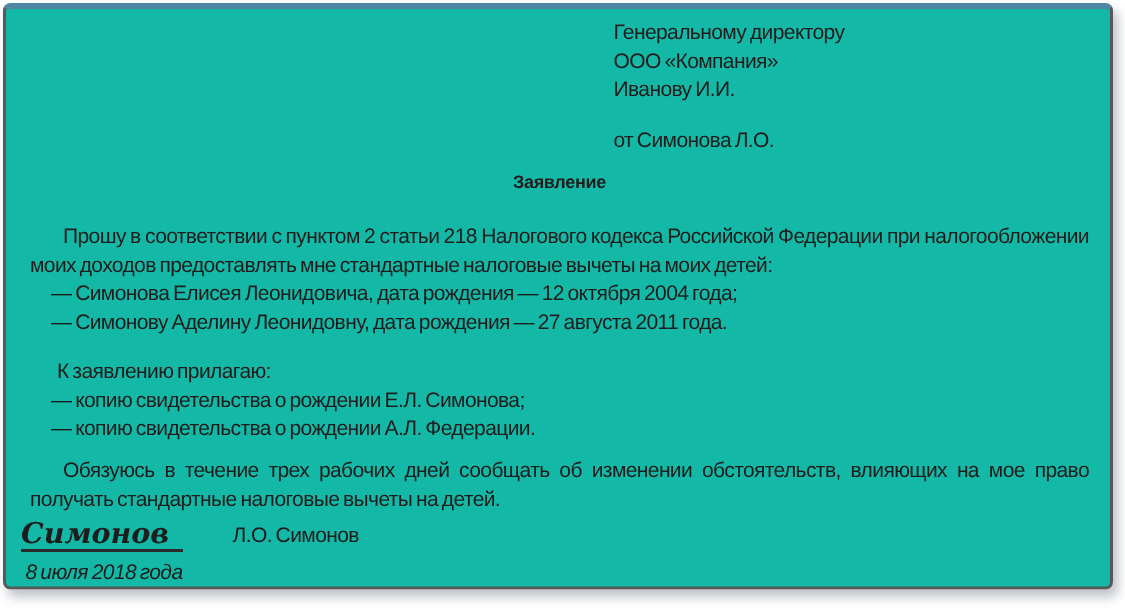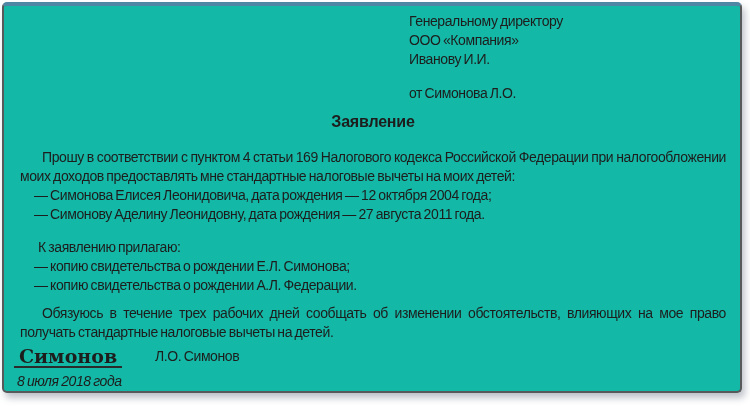--- a/index.html
+++ b/index.html
@@ -30,43 +30,43 @@
     letter-spacing: -0.4px;
     word-spacing: -1px;
     overflow: hidden;
   }
   .addressee { margin: 6px 0 0 389px; }
   .addressee div { white-space: nowrap; }
   .from-line { margin-top: 15px; margin-left: 389px; white-space: nowrap; }
   .doc-title {
     margin: 9px 0 0 0;
     text-align: center;
-    font-size: 16px;
+    font-size: 12px;
     font-weight: bold;
     line-height: 19px;
     letter-spacing: -0.2px;
   }
   .para {
     margin: 0;
     text-align: justify;
     text-indent: 22px;
   }
   .para-request { margin-top: 17px; }
   .para-obligation { margin-top: 9px; }
   .children-list div { padding-left: 14px; white-space: nowrap; }
   .attach-block { margin-top: 14px; }
   .attach-head { padding-left: 18px; }
   .attach-list div { padding-left: 14px; white-space: nowrap; }
   .sign-row { margin-top: 4px; display: flex; align-items: flex-end; }
   .sign-script {
     width: 108px;
     margin-left: -6px;
-    text-align: center;
     border-bottom: 2px solid #2b2b2b;
     font-family: "DejaVu Serif", serif;
+    font-style: italic;
     font-weight: bold;
     font-size: 19px;
     line-height: 20px;
     letter-spacing: 0;
     word-spacing: 0;
     padding-bottom: 0;
   }
   .sign-name { margin-left: 33px; line-height: 20px; padding-bottom: 2px; }
   .doc-date { margin-top: 4px; margin-left: -3px; font-style: italic; }
 </style>
@@ -78,21 +78,21 @@
 
     <div class="addressee">
       <div>Генеральному директору</div>
       <div>ООО «Компания»</div>
       <div>Иванову И.И.</div>
     </div>
     <div class="from-line">от Симонова Л.О.</div>
 
     <h1 class="doc-title">Заявление</h1>
 
-    <p class="para para-request">Прошу в соответствии с пунктом 4 статьи 169 Налогового кодекса Российской Федерации при налогообложении моих доходов предоставлять мне стандартные налоговые вычеты на моих детей:</p>
+    <p class="para para-request">Прошу в соответствии с пунктом 2 статьи 218 Налогового кодекса Российской Федерации при налогообложении моих доходов предоставлять мне стандартные налоговые вычеты на моих детей:</p>
 
     <div class="children-list">
       <div>— Симонова Елисея Леонидовича, дата рождения — 12 октября 2004 года;</div>
       <div>— Симонову Аделину Леонидовну, дата рождения — 27 августа 2011 года.</div>
     </div>
 
     <div class="attach-block">
       <div class="attach-head">К заявлению прилагаю:</div>
       <div class="attach-list">
         <div>— копию свидетельства о рождении Е.Л. Симонова;</div>

